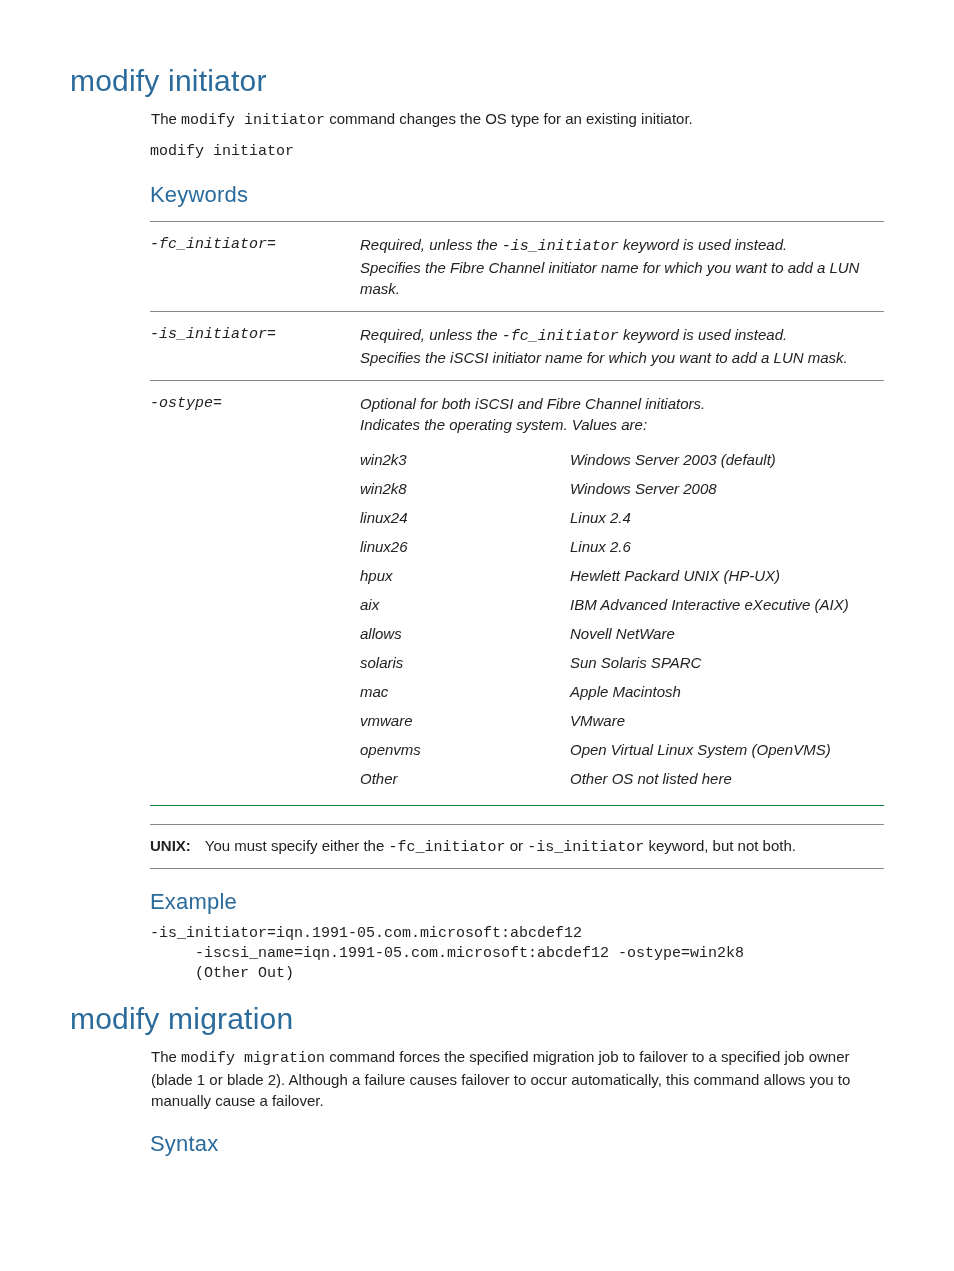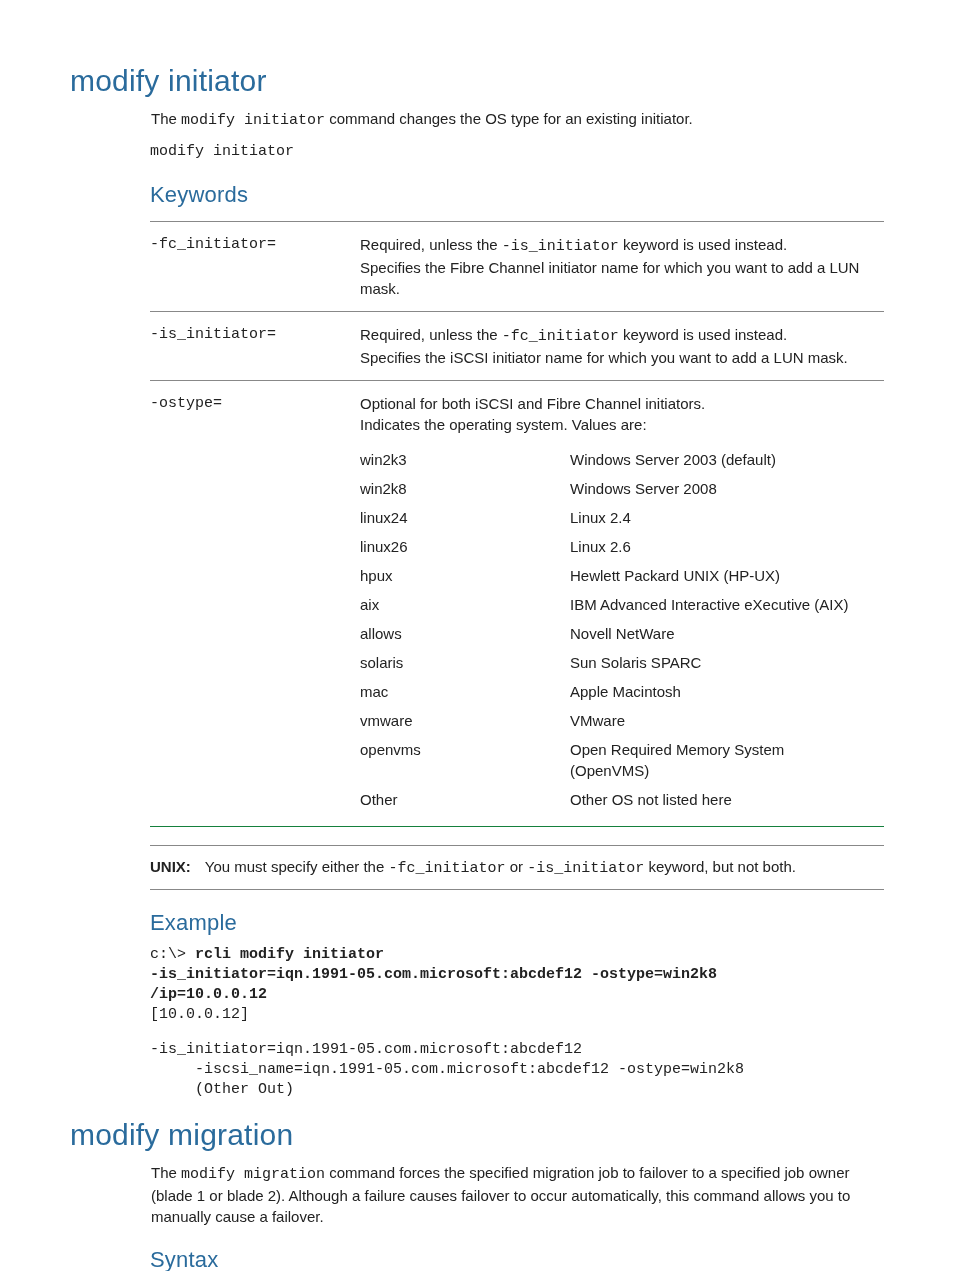--- a/index.html
+++ b/index.html
@@ -41,20 +41,21 @@
     font-family: "Courier New", Courier, monospace;
     font-size: 15px;
     white-space: pre;
     margin: 6px 0 14px 0;
     line-height: 1.35;
   }
   table.kw {
     border-collapse: collapse;
     width: 100%;
     margin-top: 10px;
+    font-style: italic;
   }
   table.kw td {
     vertical-align: top;
     padding: 12px 10px 12px 0;
     font-size: 15px;
   }
   table.kw > tbody > tr > td {
     border-top: 1px solid #888;
   }
   table.kw > tbody > tr:last-child > td {
@@ -162,44 +163,40 @@
                 <tr>
                   <td class="v1">mac</td>
                   <td>Apple Macintosh</td>
                 </tr>
                 <tr>
                   <td class="v1">vmware</td>
                   <td>VMware</td>
                 </tr>
                 <tr>
                   <td class="v1">openvms</td>
-                  <td>Open Required Memory System (OpenVMS)</td>
+                  <td>Open Virtual Linux System (OpenVMS)</td>
                 </tr>
                 <tr>
                   <td class="v1">Other</td>
                   <td>Other OS not listed here</td>
                 </tr>
               </tbody>
           </table>
         </td>
       </tr>
     </tbody>
   </table>
 
   <div class="note-box">
     <span class="note-label">UNIX:</span>
     <span>You must specify either the </span><code>-fc_initiator</code><span> or </span><code>-is_initiator</code><span> keyword, but not both.</span>
   </div>
 
   <h2>Example</h2>
 
-  <pre><span>c:\&gt; </span><b class="cmdb">rcli modify initiator</b>
-<b class="cmdb">-is_initiator=iqn.1991-05.com.microsoft:abcdef12 -ostype=win2k8</b>
-<b class="cmdb">/ip=10.0.0.12</b>
-<span>[10.0.0.12]</span></pre>
 
   <pre><span>-is_initiator=iqn.1991-05.com.microsoft:abcdef12</span>
 <span>     -iscsi_name=iqn.1991-05.com.microsoft:abcdef12 -ostype=win2k8</span>
 <span>     (Other Out)</span></pre>
 </div>
 
 <h1>modify migration</h1>
 
 <div class="indent">
   <p class="para">

